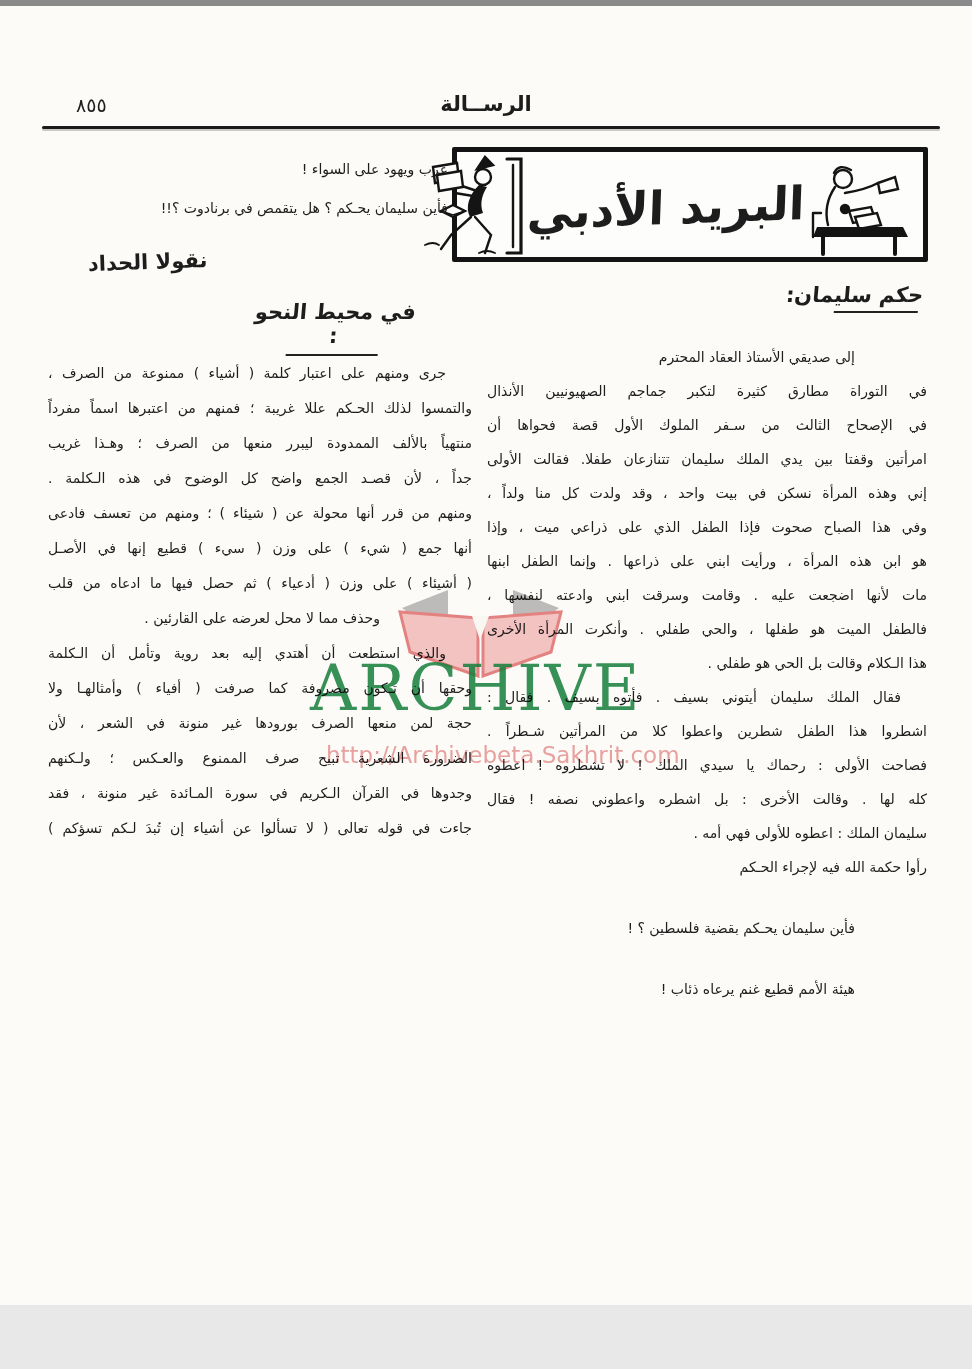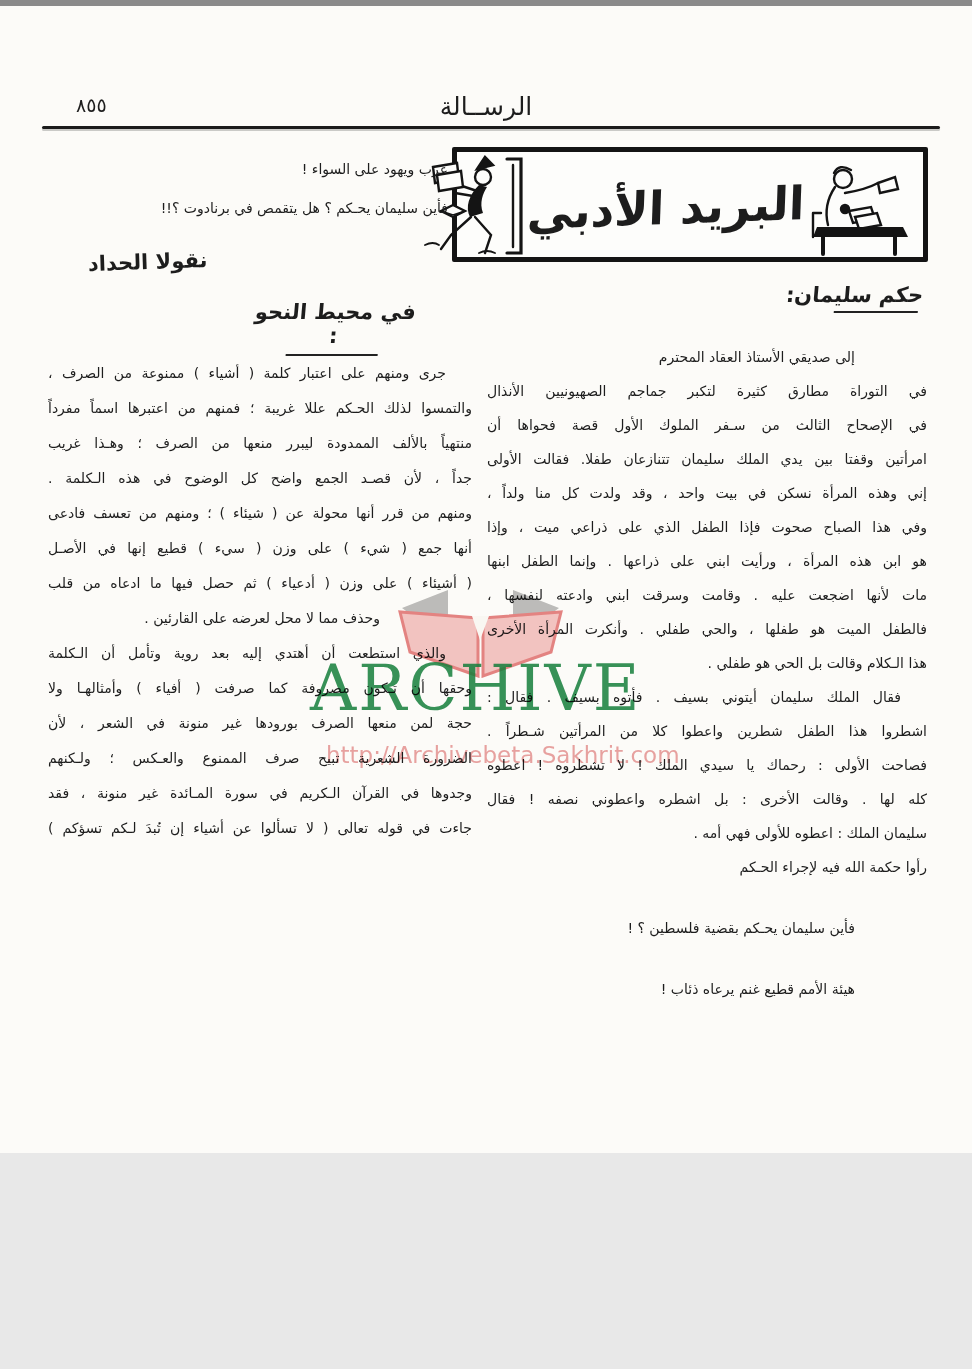--- a/index.html
+++ b/index.html
@@ -1,23 +1,23 @@
 <!DOCTYPE html>
 <html lang="ar"><head>
 <meta charset="utf-8">
 <style>
   html,body{margin:0;padding:0;background:#e8e8e8;}
   .page{
-    position:relative;width:972px;height:1153px;margin:0 auto;
+    position:relative;width:972px;height:1305px;margin:0 auto;
     background:#fcfbf8;overflow:hidden;
     font-family:"DejaVu Sans",sans-serif;color:#1d1d1d;direction:rtl;
   }
   .top-edge{position:absolute;top:0;left:0;right:0;height:6px;background:#8a8a8a;}
   .page-number{position:absolute;top:94px;left:76px;font-size:19px;letter-spacing:1px;}
-  .masthead{position:absolute;top:92px;left:0;right:0;text-align:center;font-size:25px;font-weight:normal;}
+  .masthead{position:absolute;top:92px;left:0;right:0;text-align:center;font-size:21px;font-weight:bold;}
   .header-rule{position:absolute;top:126px;left:42px;width:898px;height:3px;background:#1b1b1b;
     border-radius:2px;box-shadow:0 2px 0 rgba(27,27,27,.22);}
 
   
   .banner{position:absolute;left:452px;top:147px;width:476px;height:115px;
     border:5px solid #141414;background:#fdfdfb;box-sizing:border-box;
     display:flex;align-items:center;justify-content:space-between;border-radius:2px;}
   .banner-title{flex:1;text-align:center;font-size:46px;font-weight:bold;
     transform:rotate(-2deg) skewX(-4deg);white-space:nowrap;line-height:1;padding-top:6px;}
   .banner svg{display:block;}

